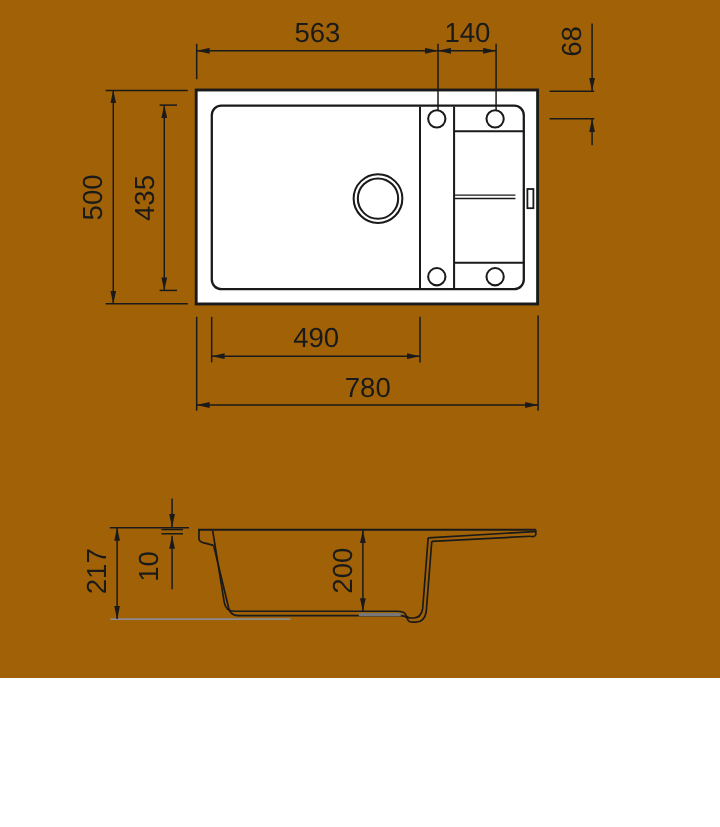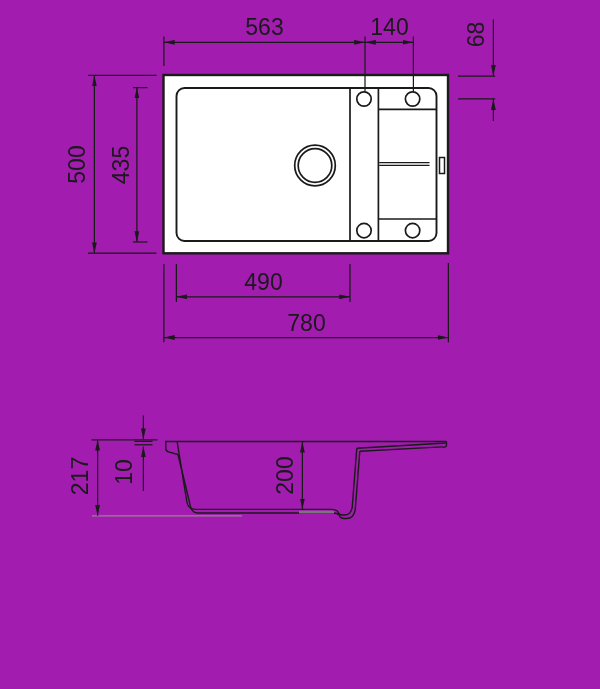--- a/index.html
+++ b/index.html
@@ -1,19 +1,19 @@
 <!DOCTYPE html>
 <html><head>
 <meta charset="utf-8">
 <style>
   html,body{margin:0;padding:0;background:#ffffff;}
   .stage{
     position:relative;
-    width:600px;height:689px;
-    background:#a21caf;
+    width:600px;height:565px;
+    background:#a16207;
     font-family:"Liberation Sans", sans-serif;
     overflow:hidden;
   }
   svg{display:block;}
   .dim-text{
     font-family:"Liberation Sans", sans-serif;
     font-size:23px;
     fill:#1a1a1a;
   }
   .thin{stroke:#1a1a1a;stroke-width:1.25;fill:none;}

